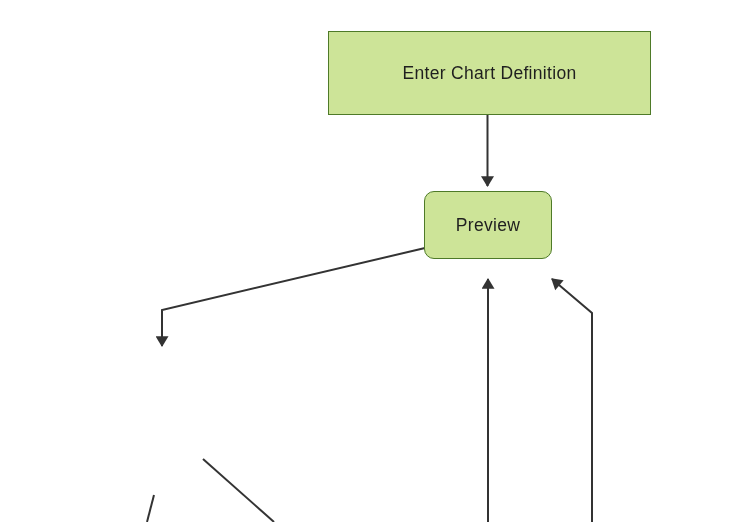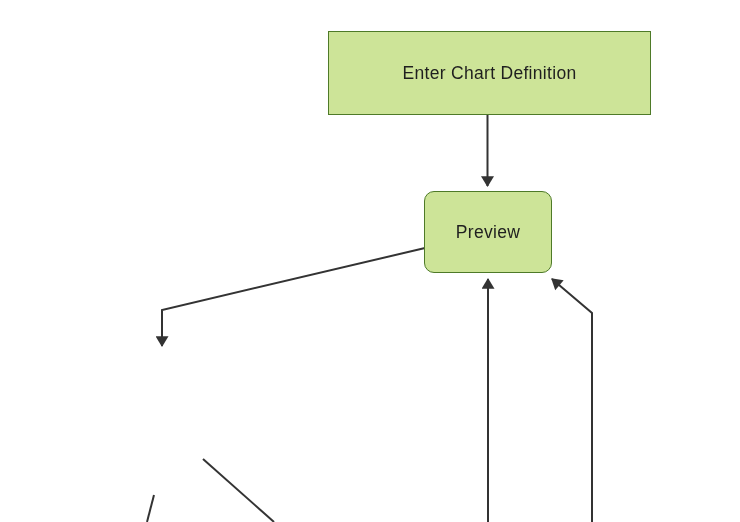--- a/index.html
+++ b/index.html
@@ -80,18 +80,18 @@
     <path class="edge" d="M444,522 L444,279" marker-end="url(#arrowhead)"></path>
     <path class="edge" d="M548,522 L548,313 L508,279" marker-end="url(#arrowhead)"></path>
     <path class="edge" d="M110,495 L103,522"></path>
     <path class="edge" d="M159,459 L230,522"></path>
   </svg>
 
   <div class="node rect" style="left:284px; top:31px; width:323px; height:84px;">
     <span class="node-label">Enter Chart Definition</span>
   </div>
 
-  <div class="node rounded" style="left:380px; top:191px; width:128px; height:82px;">
+  <div class="node rounded" style="left:380px; top:191px; width:128px; height:68px;">
     <span class="node-label">Preview</span>
   </div>
 
 
 </div>
 
 </body></html>

